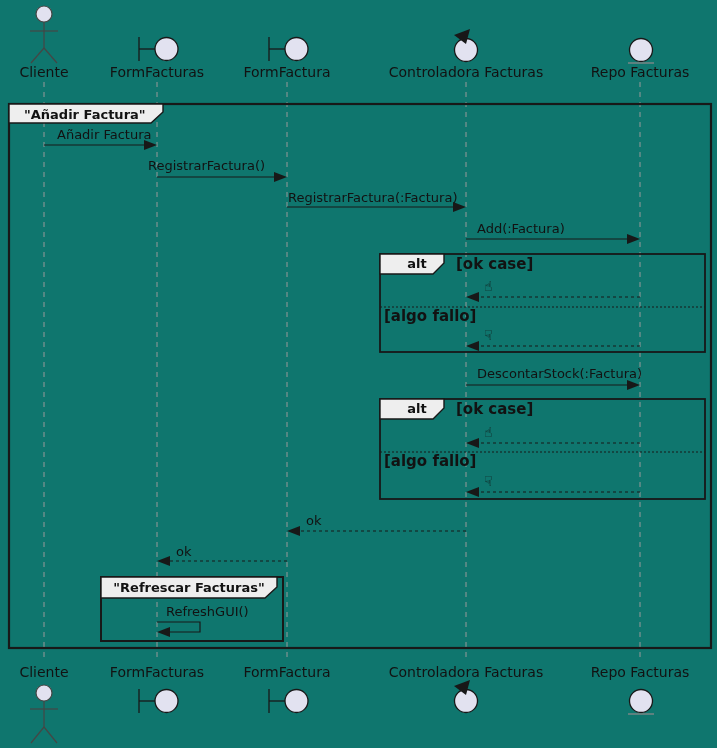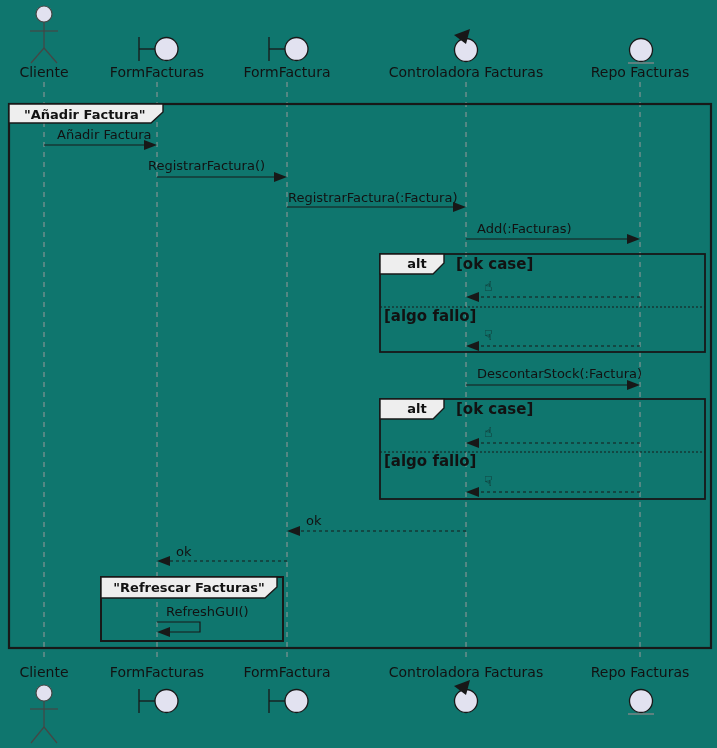--- a/index.html
+++ b/index.html
@@ -167,21 +167,21 @@
   <span class="altop" style="left:380px;top:401px;width:54px;">alt</span>
   <span class="guard" style="left:456px;top:258px;">[ok case]</span>
   <span class="guard" style="left:384px;top:310px;">[algo fallo]</span>
   <span class="guard" style="left:456px;top:403px;">[ok case]</span>
   <span class="guard" style="left:384px;top:455px;">[algo fallo]</span>
   <span class="ftitle" style="left:101px;top:579px;width:176px;text-align:center;">"Refrescar Facturas"</span>
 
   <span class="txt" style="left:57px;top:127px;text-align:right;">Añadir Factura</span>
   <span class="txt" style="left:148px;top:158px;">RegistrarFactura()</span>
   <span class="txt" style="left:288px;top:190px;">RegistrarFactura(:Factura)</span>
-  <span class="txt" style="left:477px;top:221px;">Add(:Facturas)</span>
+  <span class="txt" style="left:477px;top:221px;">Add(:Factura)</span>
   <span class="thumb" style="left:484px;top:279px;">☝</span>
   <span class="thumb" style="left:484px;top:328px;">☟</span>
   <span class="txt" style="left:477px;top:366px;">DescontarStock(:Factura)</span>
   <span class="thumb" style="left:484px;top:425px;">☝</span>
   <span class="thumb" style="left:484px;top:474px;">☟</span>
   <span class="txt" style="left:306px;top:513px;">ok</span>
   <span class="txt" style="left:176px;top:544px;">ok</span>
   <span class="txt" style="left:166px;top:604px;">RefreshGUI()</span>
 
 </div>

